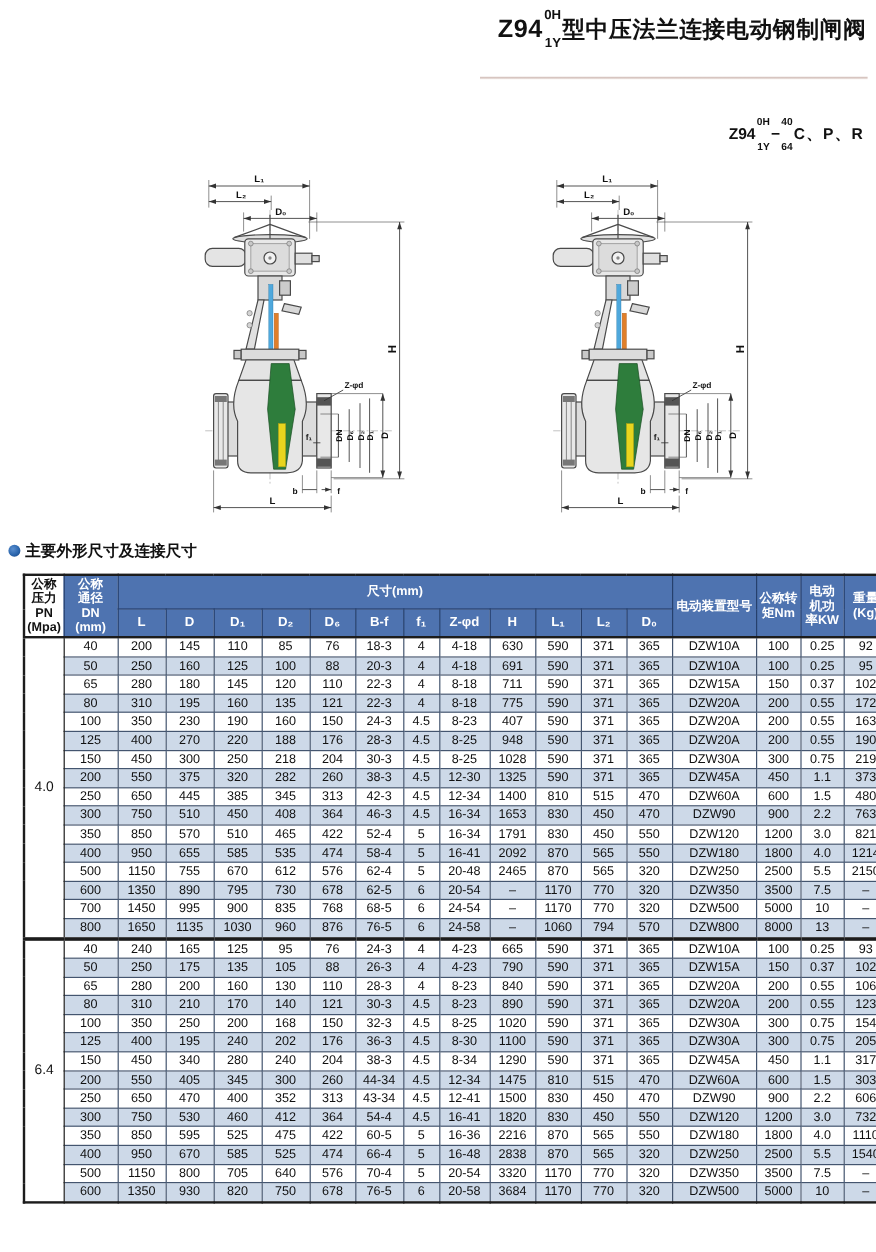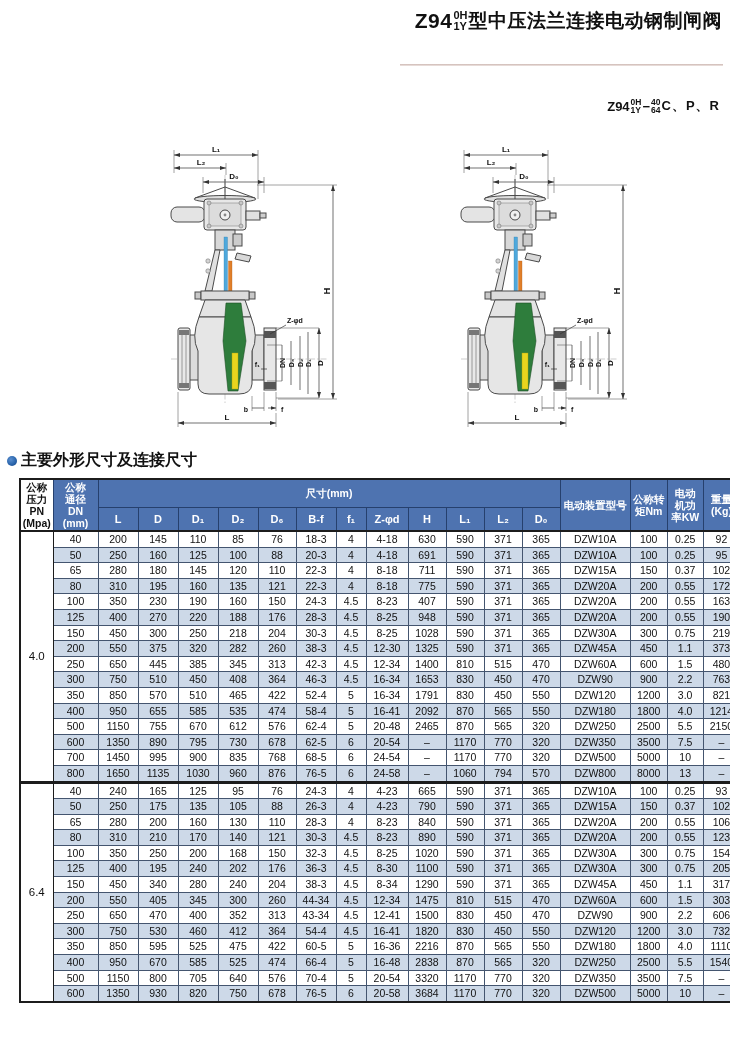--- a/index.html
+++ b/index.html
@@ -1,42 +1,42 @@
 <!DOCTYPE html>
 <html><head>
 <meta charset="utf-8">
 <style>
   html,body{margin:0;padding:0;background:#fff;}
   body{width:730px;height:1043px;position:relative;font-family:"Liberation Sans",sans-serif;color:#111;overflow:hidden;}
 
   
   .title-block{position:absolute;top:8px;right:8px;display:flex;align-items:center;font-weight:bold;white-space:nowrap;}
   .title-prefix{font-size:21px;letter-spacing:0.5px;}
-  .stack{display:inline-flex;flex-direction:column;align-items:flex-start;line-height:1;margin:0 1px;}
+  .stack{display:inline-flex;flex-direction:column;align-items:flex-end;line-height:1;margin:0 1px;gap:12px;}
   .title-block .stack span{font-size:11px;font-weight:bold;}
   .title-rest{font-size:19px;letter-spacing:0.5px;}
   .title-rule{position:absolute;top:64px;left:400px;width:323px;height:2px;background:linear-gradient(#cdb8b2,#efe6e3);}
   .model-line{position:absolute;top:97px;right:10px;display:flex;align-items:center;font-weight:bold;white-space:nowrap;font-size:13px;}
   .model-line .stack span{font-size:8.5px;font-weight:bold;}
   .model-suffix{letter-spacing:1px;}
 
   
   .drawing{position:absolute;top:141px;width:238px;height:298px;}
   .drawing-a{left:141px;}
   .drawing-b{left:431px;}
   .dim{stroke:#333;stroke-width:0.7;fill:none;}
   .wit{stroke:#555;stroke-width:0.55;fill:none;}
   .out{stroke:#4a4a4a;stroke-width:1;}
   .cl{stroke:#999;stroke-width:0.5;stroke-dasharray:6 2 1.5 2;fill:none;}
   text.dl{font-size:8px;font-weight:bold;fill:#111;font-family:"Liberation Sans",sans-serif;}
   text.dls{font-size:7px;font-weight:bold;fill:#111;font-family:"Liberation Sans",sans-serif;}
   .arr{fill:#333;stroke:none;}
 
   
-  .section-heading{position:absolute;top:450px;left:7px;display:flex;align-items:center;gap:4px;font-size:16px;font-weight:bold;}
+  .section-heading{position:absolute;top:450px;left:7px;display:flex;align-items:center;gap:4px;font-size:13px;font-weight:bold;}
   .bullet{width:10px;height:10px;border-radius:50%;background:radial-gradient(circle at 38% 35%,#5a8ecf 0%,#2b66ad 55%,#123f7e 100%);flex:0 0 auto;}
 
   
   .spec-table{position:absolute;top:478px;left:19px;width:719px;border-collapse:collapse;table-layout:fixed;border:2px solid #1c1c1c;}
   .spec-table th{background:#4e73b0;color:#fff;border:1px solid #26406d;font-weight:bold;padding:0 1px;white-space:pre-line;line-height:1.15;}
   .spec-table thead tr:first-child th{height:27px;font-size:10.5px;}
   .spec-table thead th.group-h{font-size:11.5px;}
   .spec-table thead tr.sub th{height:22px;font-size:11px;}
   .spec-table th.white-h{background:#fff;color:#111;}
   .spec-table thead{border-bottom:2px solid #1c1c1c;}

